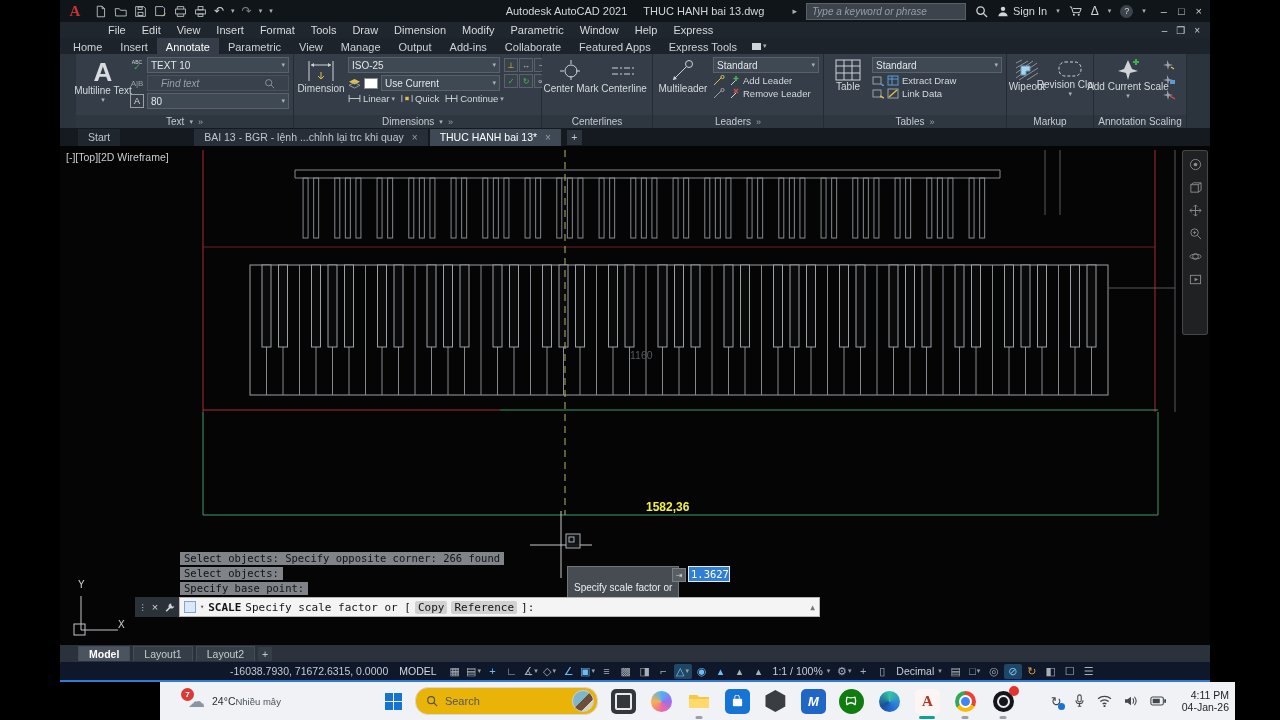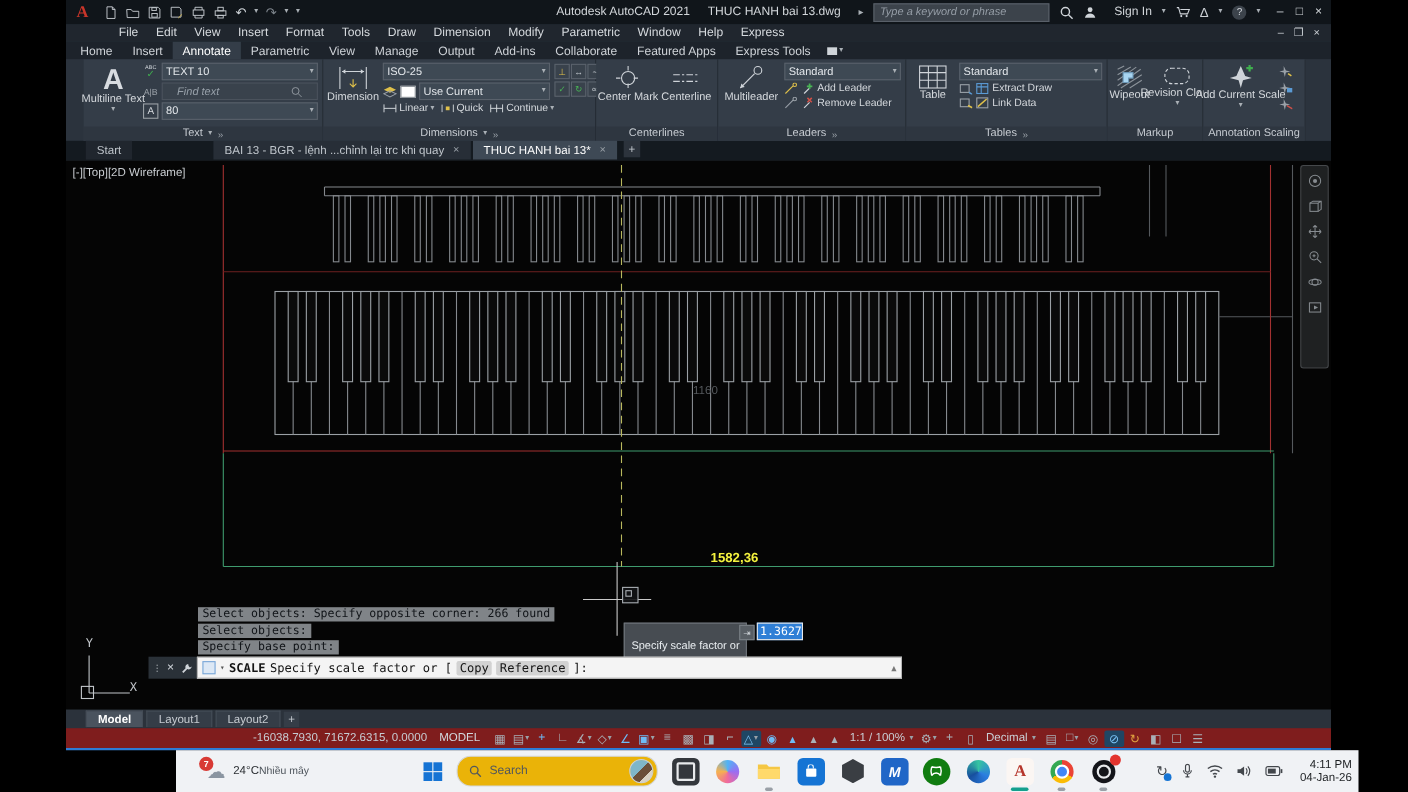--- a/index.html
+++ b/index.html
@@ -13,21 +13,21 @@
   .qat svg{display:block}
   .qi{width:13px;height:13px}
   .uglyph{color:#ccd1d6;font-size:12px;line-height:12px}
   .uglyph.dim{color:#7d848b}
   .caret{font-size:7px;color:#aab0b6;line-height:8px}
   .title-center{position:absolute;left:50%;transform:translateX(-50%);display:flex;gap:16px;color:#d2d6da;white-space:nowrap}
   .tb-right{margin-left:auto;display:flex;align-items:center;gap:9px;padding-right:8px}
   .tb-search{width:148px;height:15px;background:#3c434b;border:1px solid #596069;color:#969ea7;
              font-style:italic;font-size:10px;padding:0 5px;font-family:"Liberation Sans",sans-serif}
   .tb-search::placeholder{color:#969ea7}
-  .signin{display:flex;align-items:center;gap:16px;color:#d2d6da}
+  .signin{display:flex;align-items:center;gap:4px;color:#d2d6da}
   .helpdot{width:13px;height:13px;border-radius:50%;background:#3c434b;color:#cfd4d9;display:flex;align-items:center;justify-content:center;font-size:9px}
   .winctl{display:flex;gap:11px;color:#cfd3d7;font-size:11px;margin-left:6px}
   
   .menubar{height:16px;background:#20262e;display:flex;align-items:center;padding-left:40px}
   .menu-item{padding:0 8px;color:#d6dade}
   .doc-controls{margin-left:auto;display:flex;gap:9px;align-items:center;padding-right:10px;color:#c9ced3;font-size:10px}
   
   .ribbontabs{height:16px;background:#1d232b;display:flex;align-items:stretch;padding-left:4px}
   .rtab{padding:1px 9px 0;display:flex;align-items:center;color:#ced2d7}
   .rtab.active{background:#343d48;color:#fff}
@@ -56,21 +56,21 @@
   .spellcheck .abc{font-size:5px;color:#cfd4d9;letter-spacing:0}
   .spellcheck .chk{color:#3fae4e;font-size:9px}
   .aheight{width:12px;height:12px;border:1px solid #9aa0a6;color:#d5d9dd;font-size:9px;display:flex;align-items:center;justify-content:center}
   .tbtn{display:flex;align-items:center;gap:2px;font-size:9.5px;color:#d5d9dd;white-space:nowrap}
   .sicongrid{display:grid;grid-template-columns:repeat(3,13px);gap:2px;margin-top:1px}
   .mini{width:12px;height:12px;border:1px solid #5a626c;display:flex;align-items:center;justify-content:center;
         font-size:8px;color:#c3c9cf;background:#39424c}
   .mini.gold{color:#dfc04a}.mini.green{color:#49b455}
   .lbl2{white-space:nowrap}
   
-  .doctabs{height:18px;background:#141a20;display:flex;align-items:flex-start;padding-left:18px;gap:2px;font-size:10.5px}
+  .doctabs{height:18px;background:#141a20;display:flex;align-items:center;padding-left:18px;gap:2px;font-size:10.5px}
   .dtab{height:17px;display:flex;align-items:center;padding:0 10px;background:#272e37;color:#bfc5cb;white-space:nowrap}
   .dtab .x{margin-left:8px;color:#979ea5;font-size:10px}
   .dtab.active{background:#3e4955;color:#fff}
   .dtab.start{margin-right:72px;background:#20262e}
   .dplus{width:15px;height:15px;background:#2c333c;color:#c3c9cf;display:flex;align-items:center;justify-content:center;margin-left:4px}
   
   .drawing{position:relative;height:499px;background:#050505;overflow:hidden}
   #pianoSvg{position:absolute;inset:0}
   .vplabel{position:absolute;left:6px;top:5px;color:#c9cdd1;font-size:10.5px}
   .faintdim{position:absolute;left:570px;top:203px;color:#55595d;font-size:10.5px}
@@ -94,21 +94,21 @@
            font-family:"DejaVu Sans Mono",monospace;font-size:11px;color:#141414;padding:0 4px;gap:4px}
   .recentbox{width:10px;height:10px;background:#dce8f5;border:1px solid #7aa7d8}
   .cmdmain .dd{font-size:7px;color:#555}
   .opt{background:#d2d2d2;border-radius:2px;padding:0 3px}
   .cmdup{margin-left:auto;color:#777;font-size:8px}
   
   .layoutbar{height:17px;background:#2b323b;display:flex;align-items:center;padding-left:18px;gap:3px;font-size:10.5px}
   .ltab{padding:1px 10px;color:#c6cbd1;background:#353d47;border:1px solid #444c56;border-bottom:none}
   .ltab.active{background:#4a535e;color:#fff;font-weight:bold}
   .lplus{width:14px;height:14px;display:flex;align-items:center;justify-content:center;background:#353d47;color:#c6cbd1}
-  .statusbar{height:18px;background:#7f1d1d;display:flex;align-items:center;font-size:10.5px;color:#c2c8ce;
+  .statusbar{height:18px;background:#0f172a;display:flex;align-items:center;font-size:10.5px;color:#c2c8ce;
              padding-left:170px;gap:1px;white-space:nowrap}
   .coords{margin-right:10px;color:#c6ccd2}
   .sb-model{margin-right:8px;color:#d2d7dc}
   .sicon{min-width:16px;height:15px;display:flex;align-items:center;justify-content:center;color:#a9b0b7;
          font-size:11px;border-radius:2px;padding:0 1px}
   .sicon.on{color:#6fbbf5}
   .sicon.onbg{background:#1f4664;color:#7cc4f8}
   .sicon.warm{color:#e0a23f}
   .sdd{font-size:7px;color:#9aa1a8;margin-left:1px}
   .stext{padding:0 4px;color:#c9ced4;display:flex;align-items:center;gap:3px}

